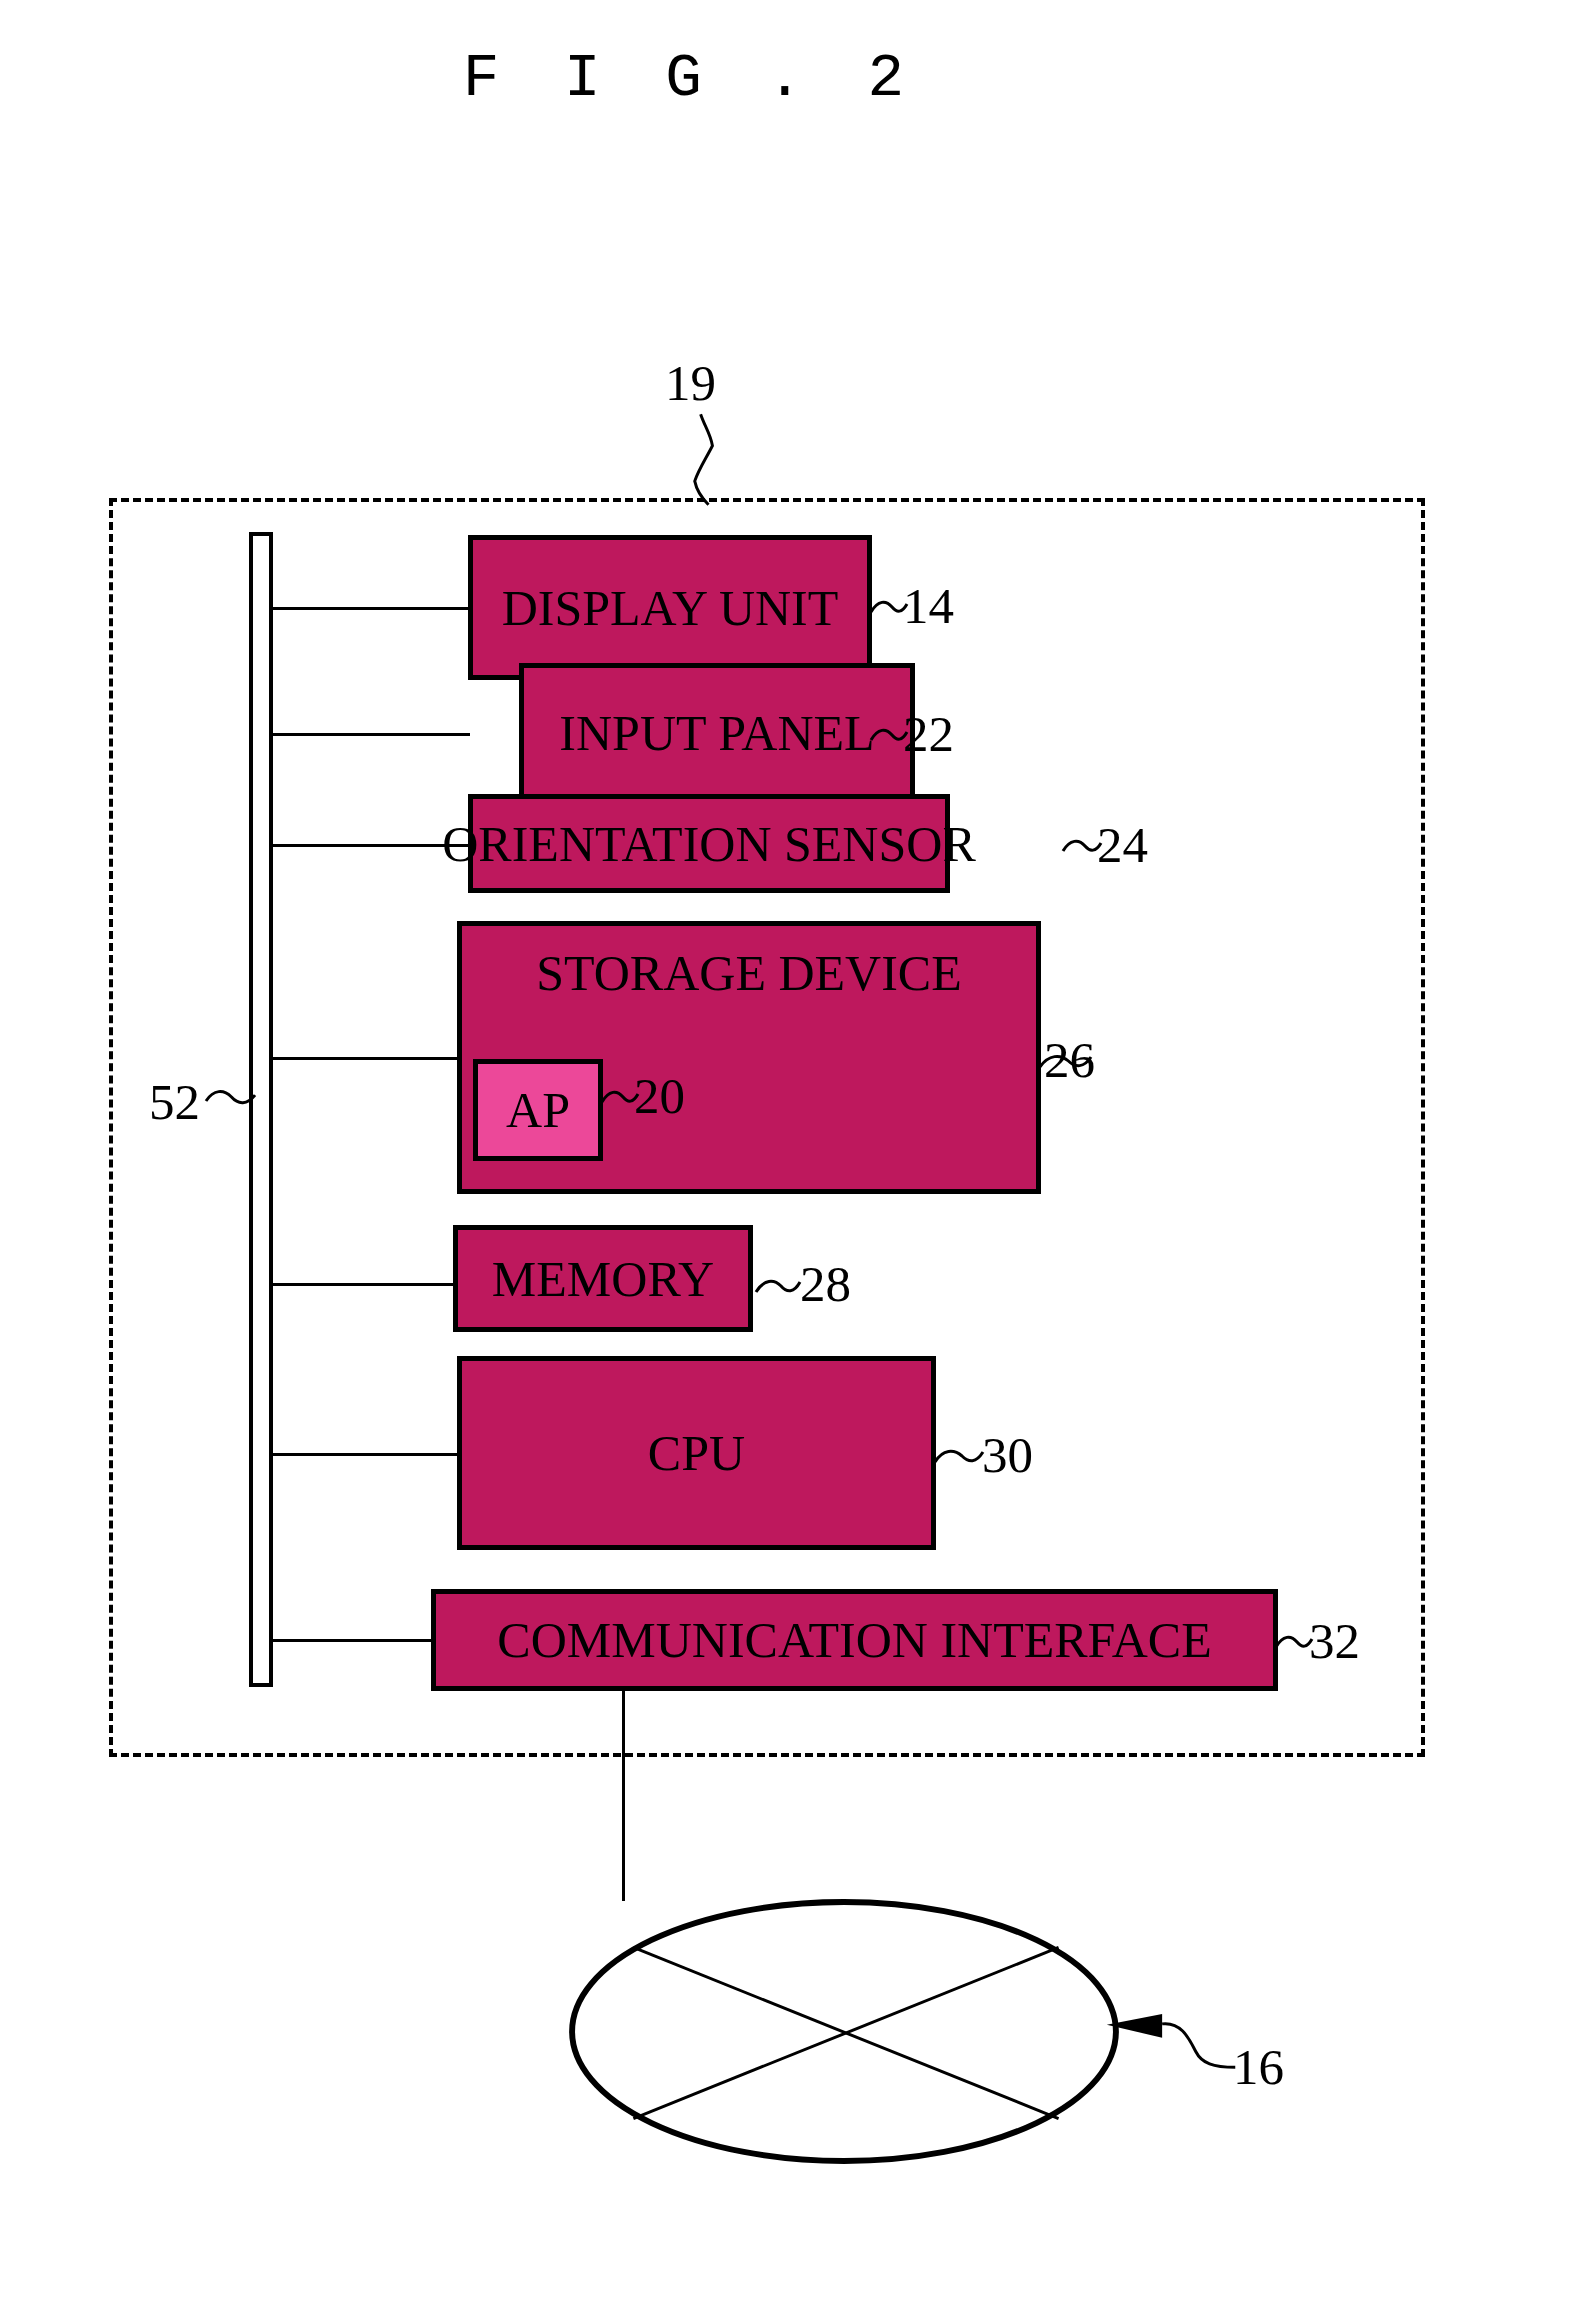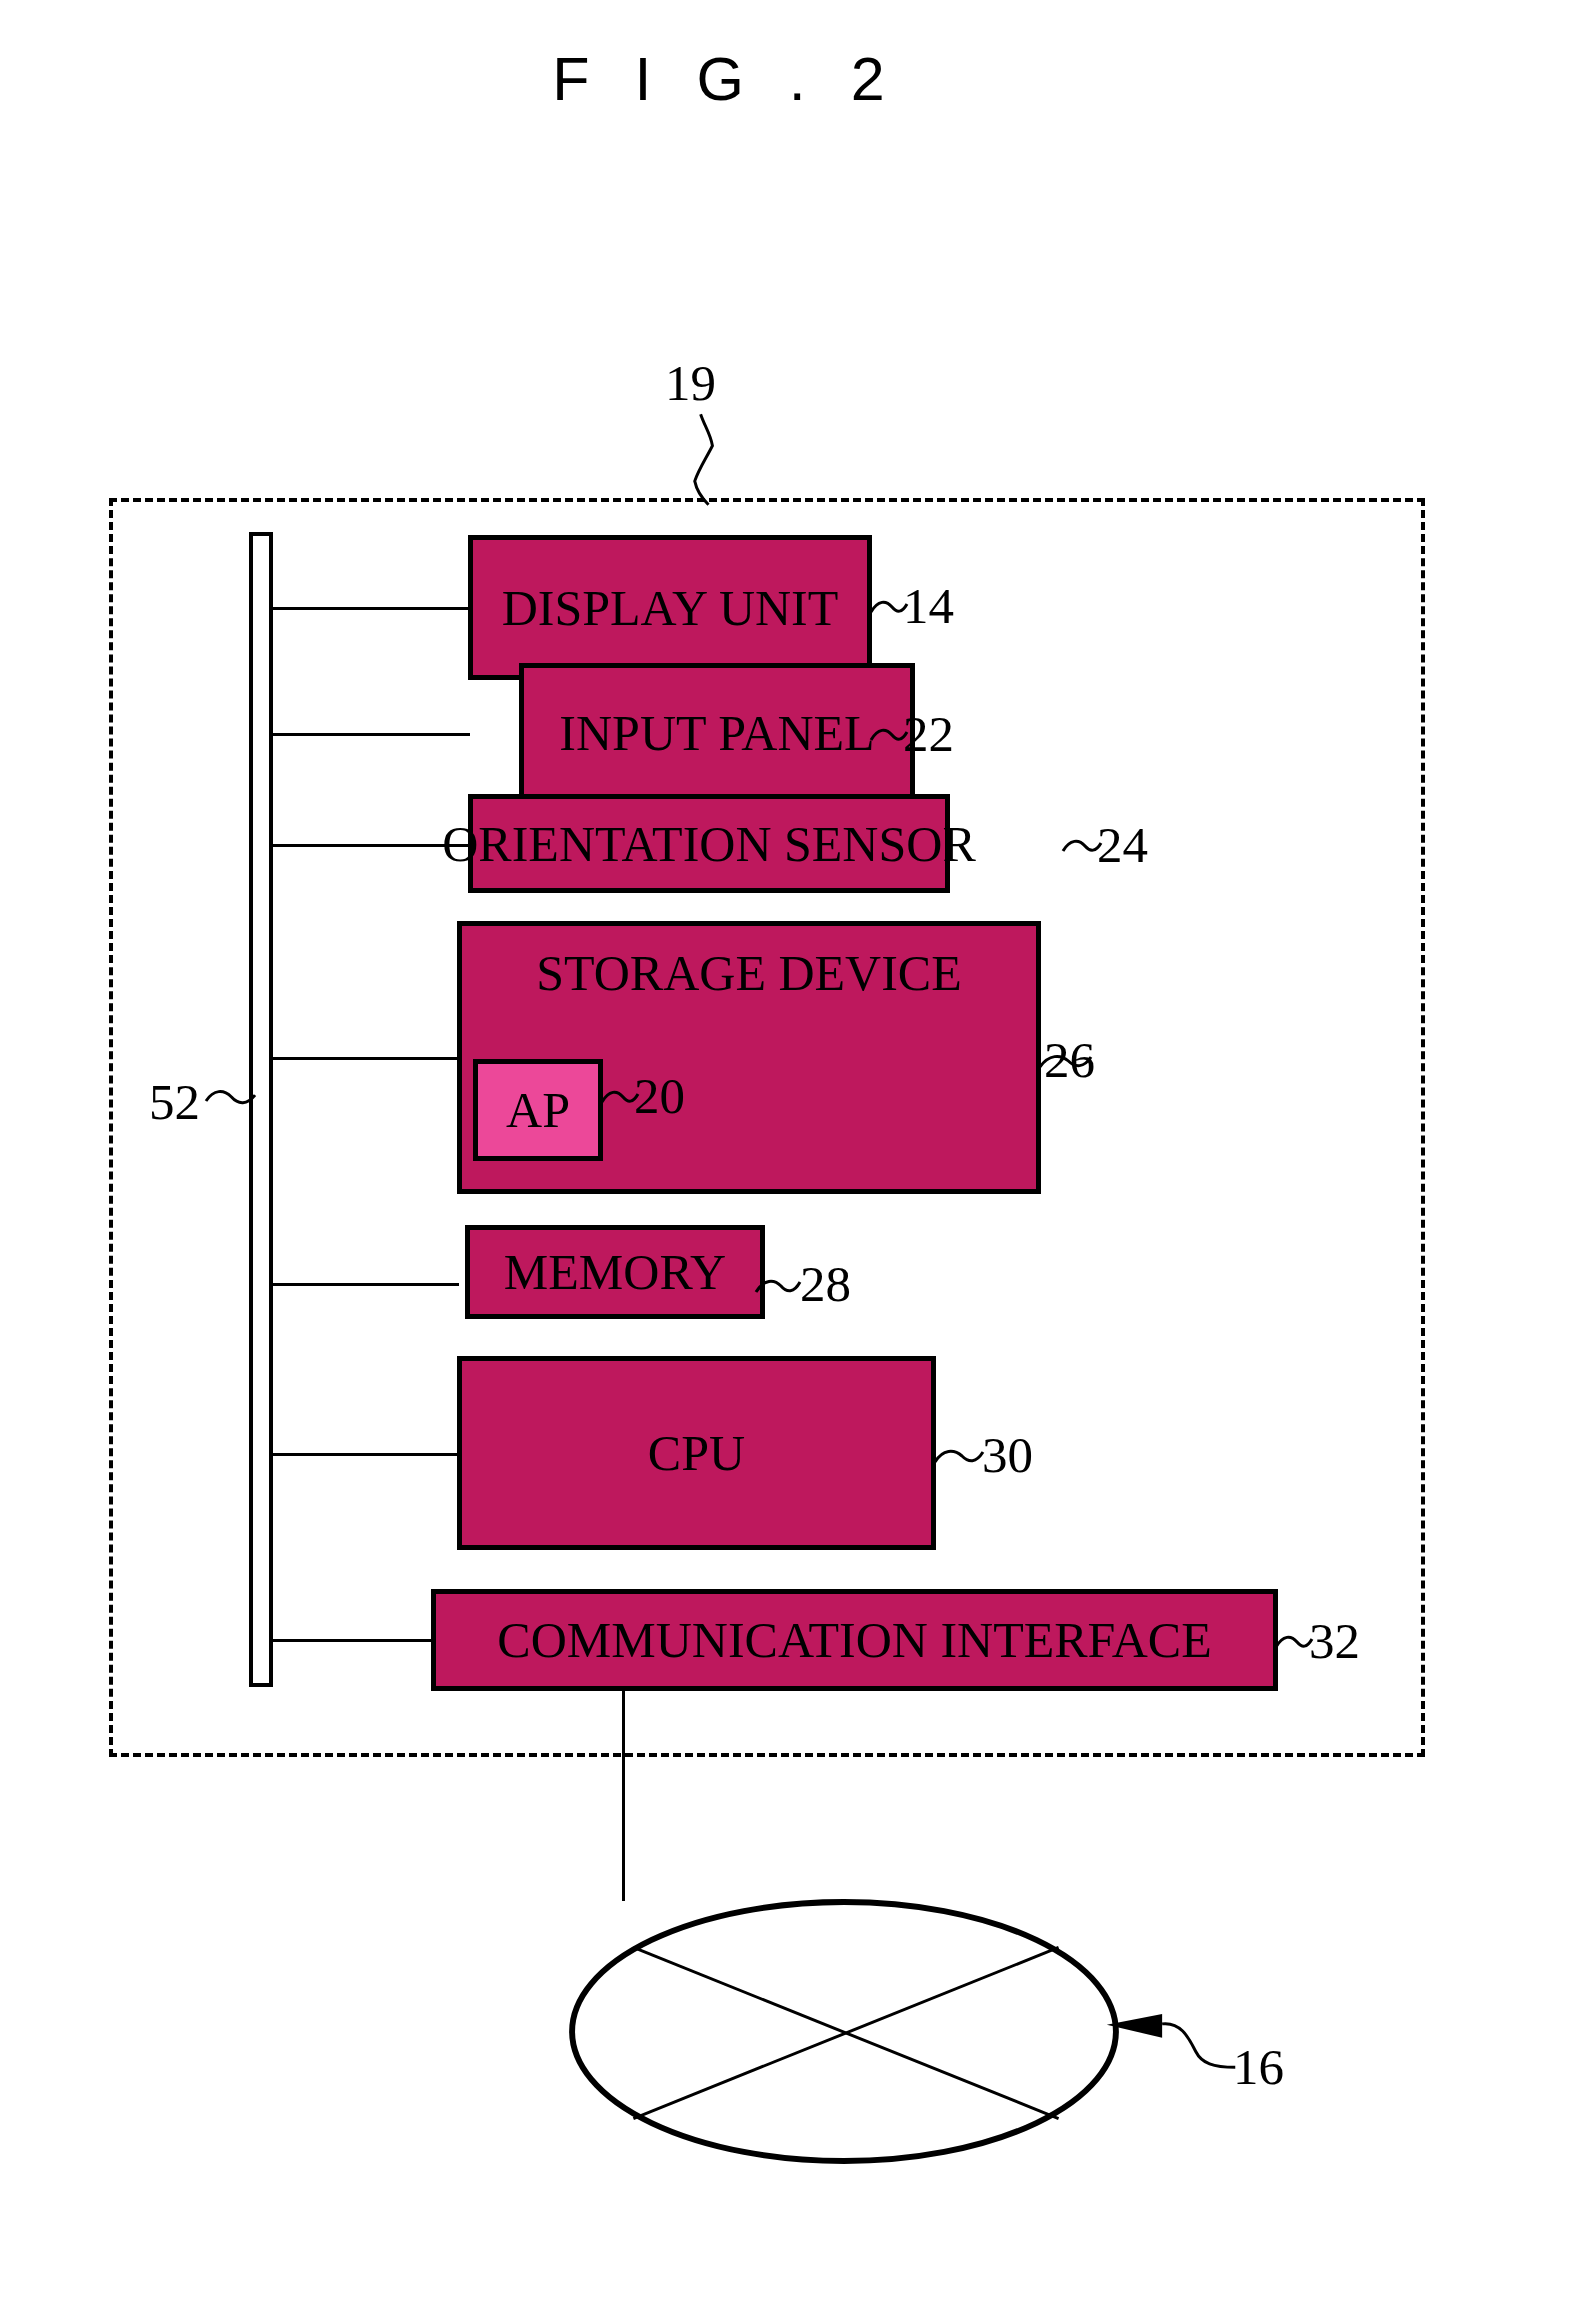--- a/index.html
+++ b/index.html
@@ -17,23 +17,22 @@
   }
 
   #figure-title {
     position: absolute;
     left: 0;
     top: 44px;
     width: 1381px;
     text-align: center;
     font-size: 61px;
     letter-spacing: 14px;
-    font-family: Liberation Sans, sans-serif;
+    font-family: Liberation Mono, monospace;
     white-space: pre;
-    padding-left: 35px;
   }
 
   
   #device-enclosure {
     position: absolute;
     left: 109px;
     top: 498px;
     width: 1316px;
     height: 1259px;
     border: 4px dashed #000000;
@@ -72,21 +71,21 @@
   }
 
   #box-display-unit   { left: 468px;  top: 535px;  width: 404px; height: 145px; }
   #box-input-panel    { left: 480px;  top: 663px;  width: 396px; height: 139px; margin-left: 39px; }
   #box-orientation    { left: 468px;  top: 794px;  width: 482px; height: 99px; }
   #box-storage-device { left: 457px;  top: 921px;  width: 584px; height: 273px; }
   #box-ap             { position: absolute; left: 473px; top: 1059px; width: 130px; height: 102px;
                         border: 5px solid #000000; box-sizing: border-box; background:#ec4899;
                         display:flex; align-items:center; justify-content:center;
                         font-size: 50px; line-height:1; }
-  #box-memory         { left: 465px;  top: 1225px; width: 300px; height: 94px; }
+  #box-memory         { left: 453px;  top: 1225px; width: 300px; height: 107px; }
   #box-cpu            { left: 457px;  top: 1356px; width: 479px; height: 194px; }
   #box-comm-interface { left: 431px;  top: 1589px; width: 847px; height: 102px; }
 
   
   .bus-lead {
     position: absolute;
     left: 271px;
     height: 0;
     border-top: 3px solid #000000;
   }

